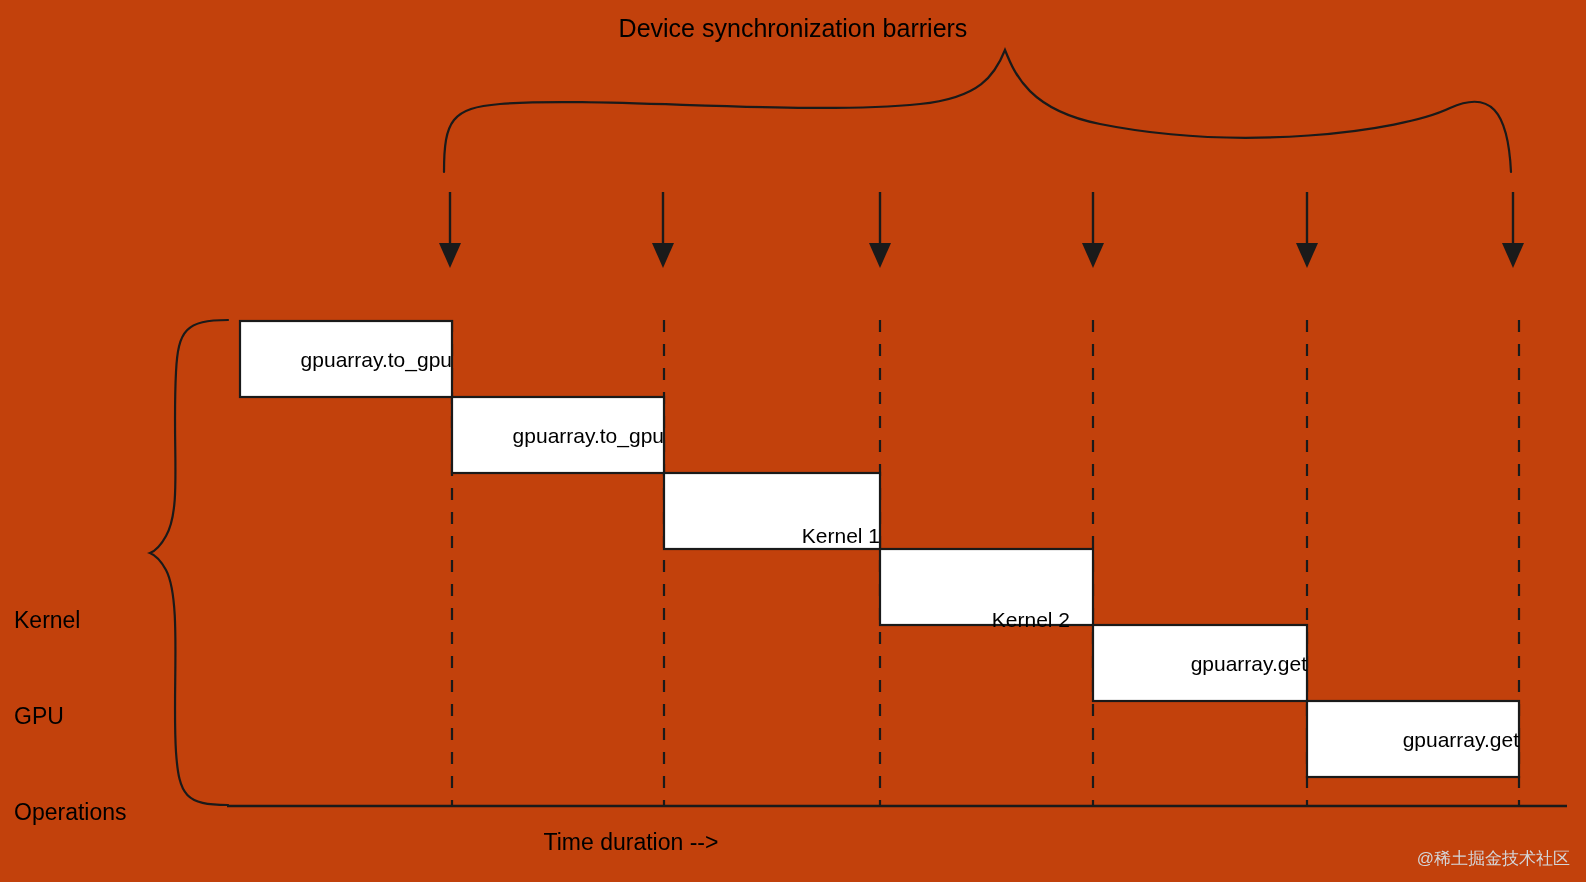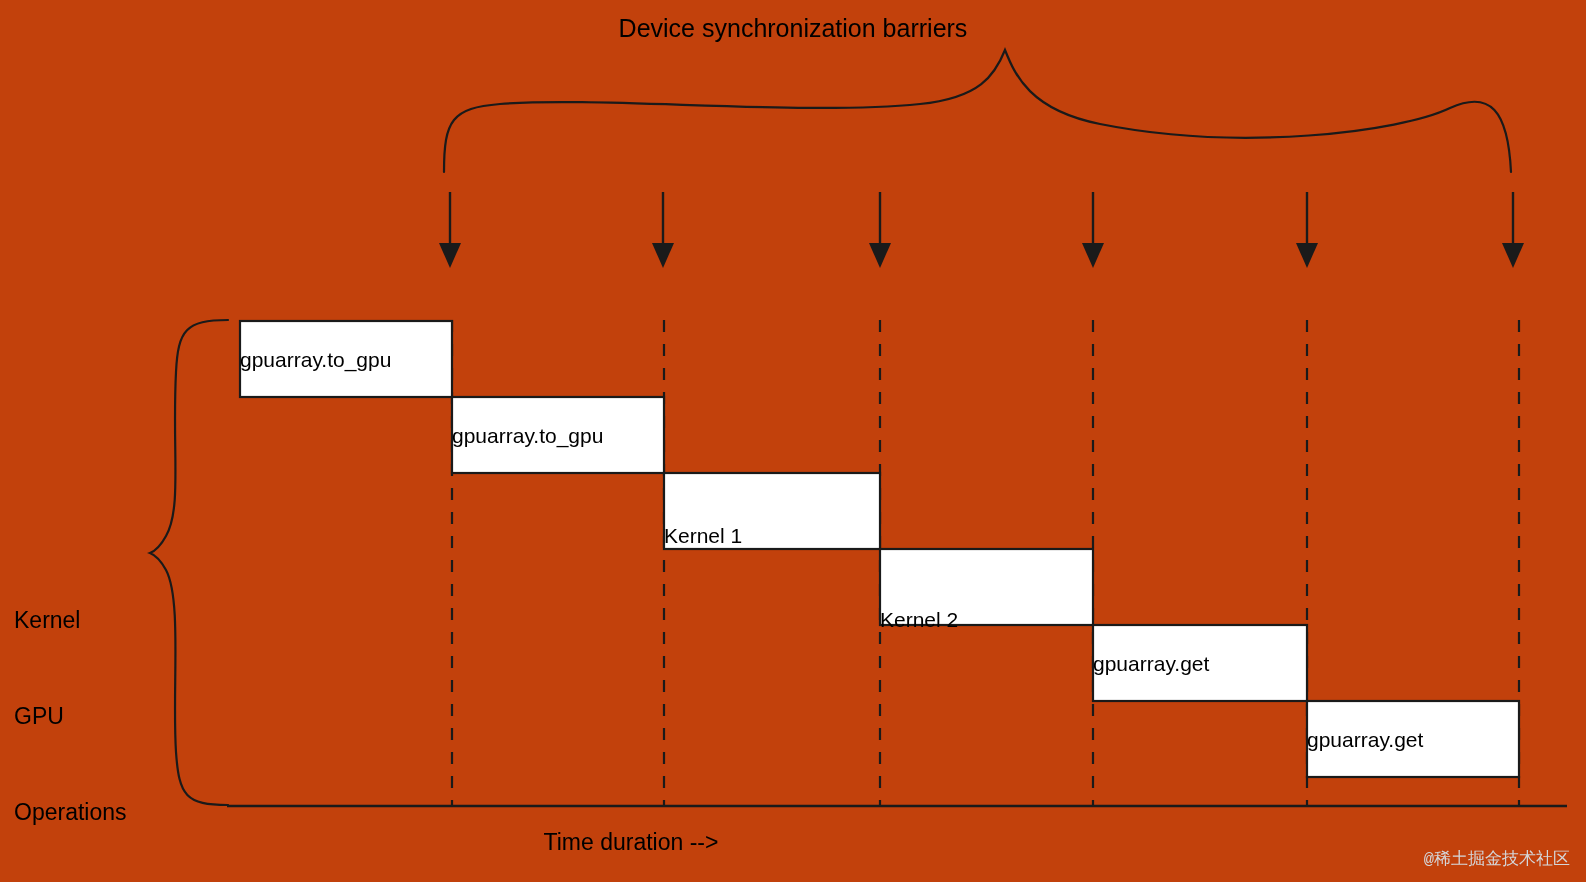--- a/index.html
+++ b/index.html
@@ -50,29 +50,29 @@
     left: 14px;
     top: 540px;
     line-height: 32px;
   }
   #watermark {
     position: absolute;
     right: 16px;
     bottom: 12px;
     font-size: 17px;
     color: #d4d6d9;
-    font-family: Liberation Mono, monospace;
+    font-family: Liberation Sans, sans-serif;
     white-space: pre;
   }
   .box-label {
     position: absolute;
     font-size: 21px;
     color: #000000;
     white-space: pre;
-    text-align: left;
+    text-align: right;
     font-family: "Liberation Sans", sans-serif;
   }
 </style>
 </head>
 <body>
 
 <div id="stage">
 
   <svg id="diagram-svg" viewBox="0 0 1586 882">
 

